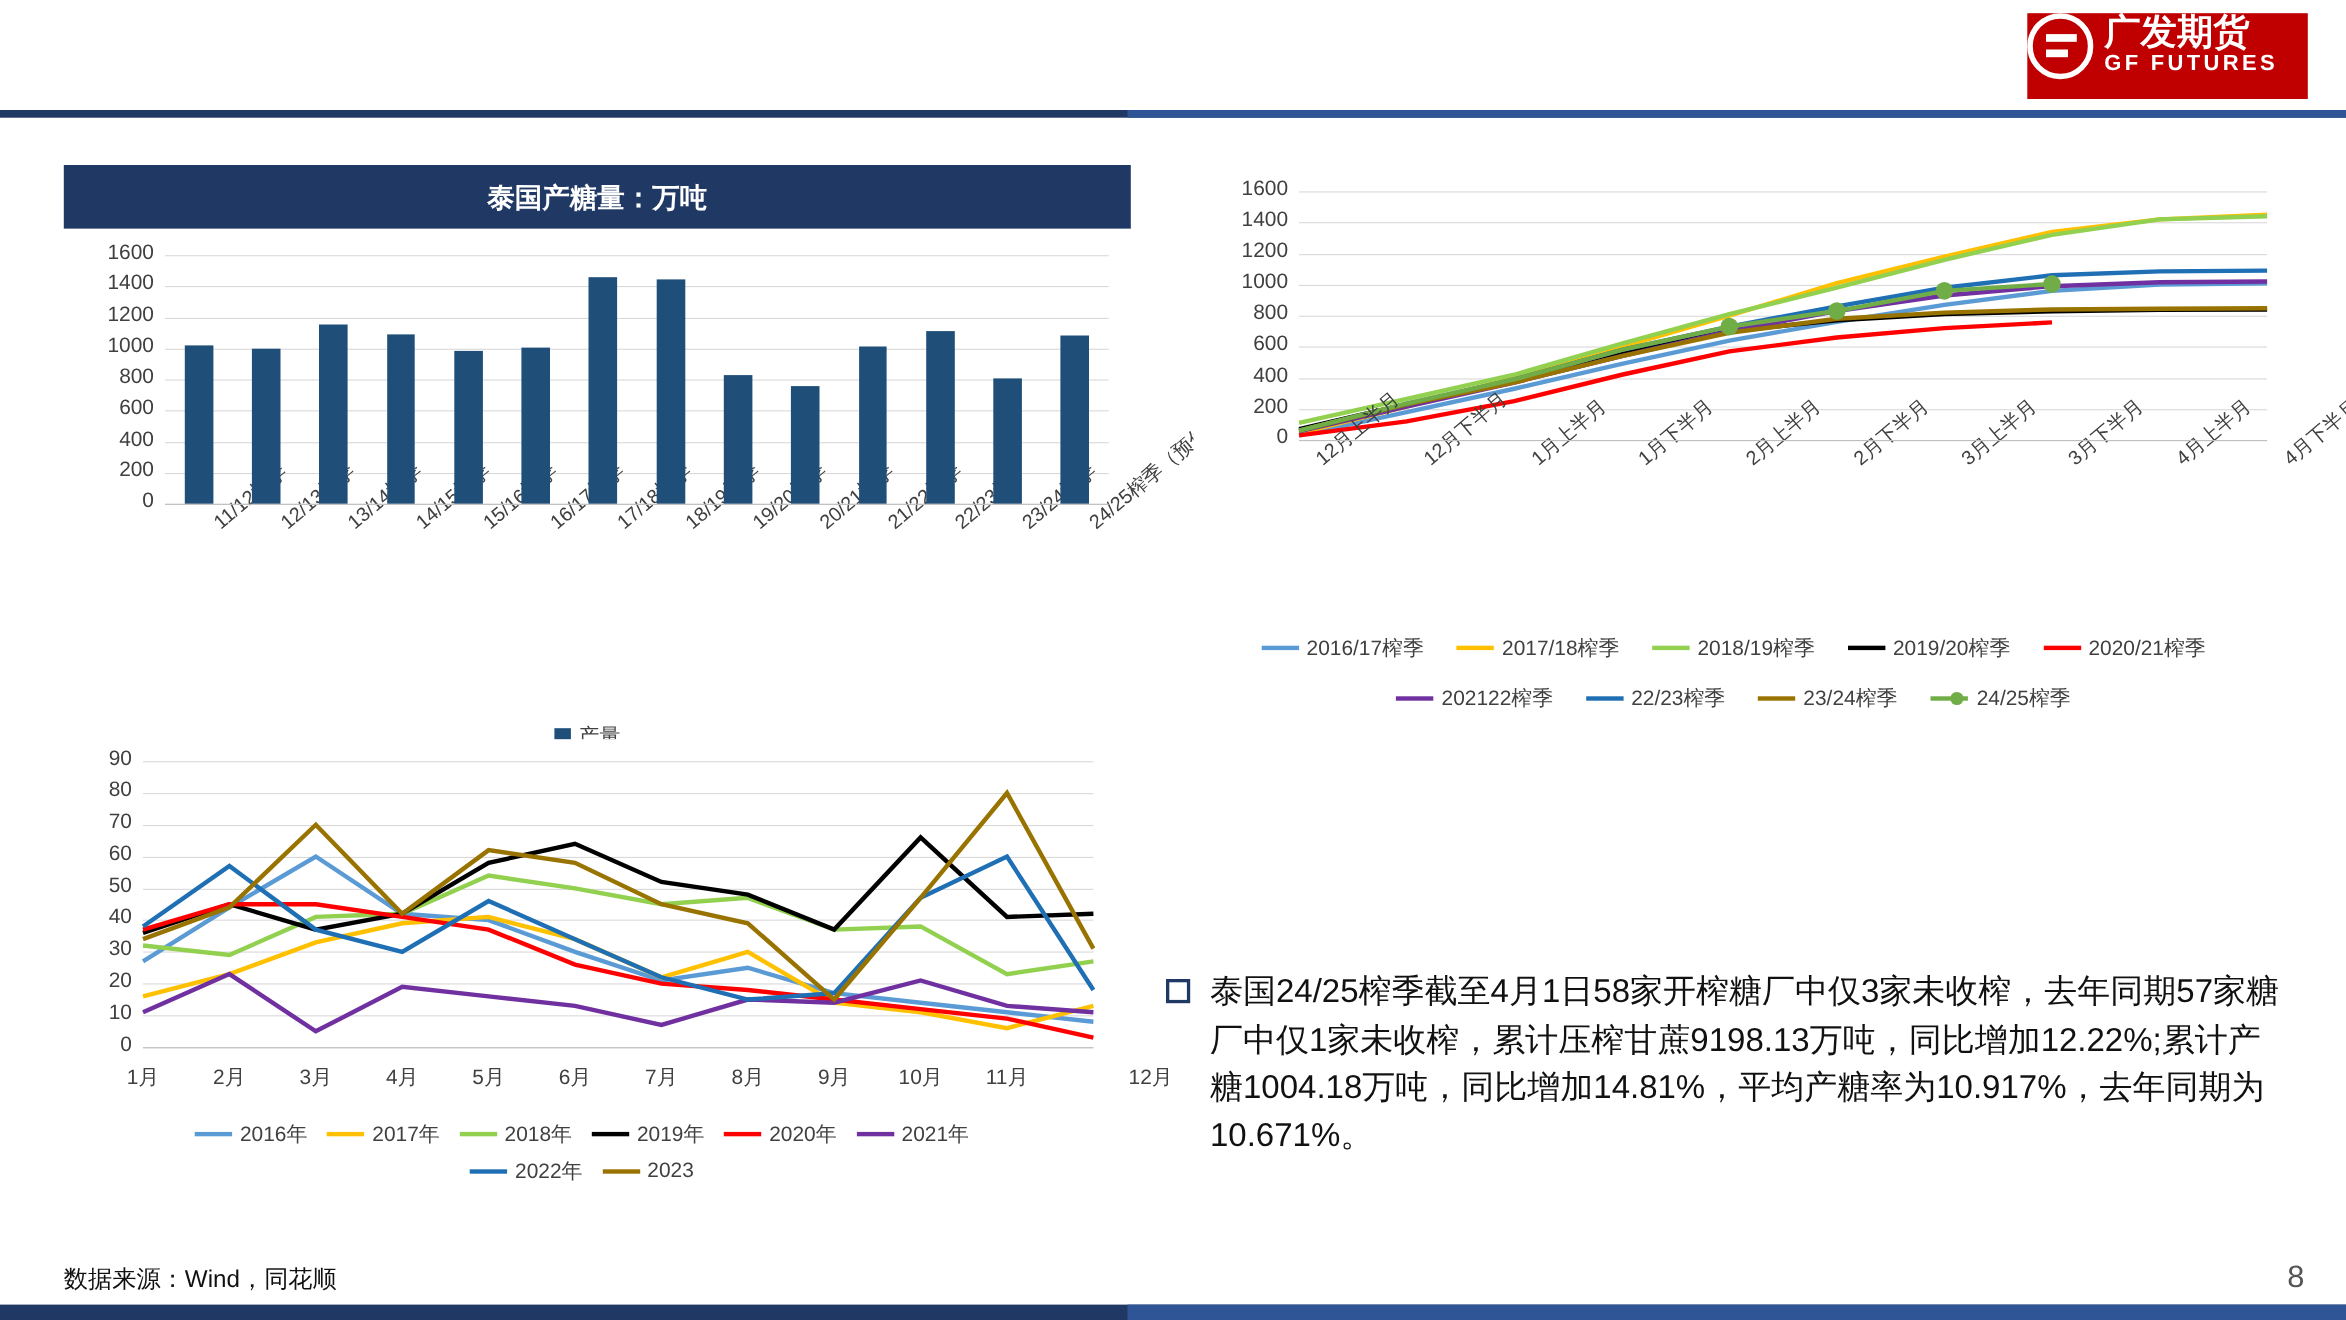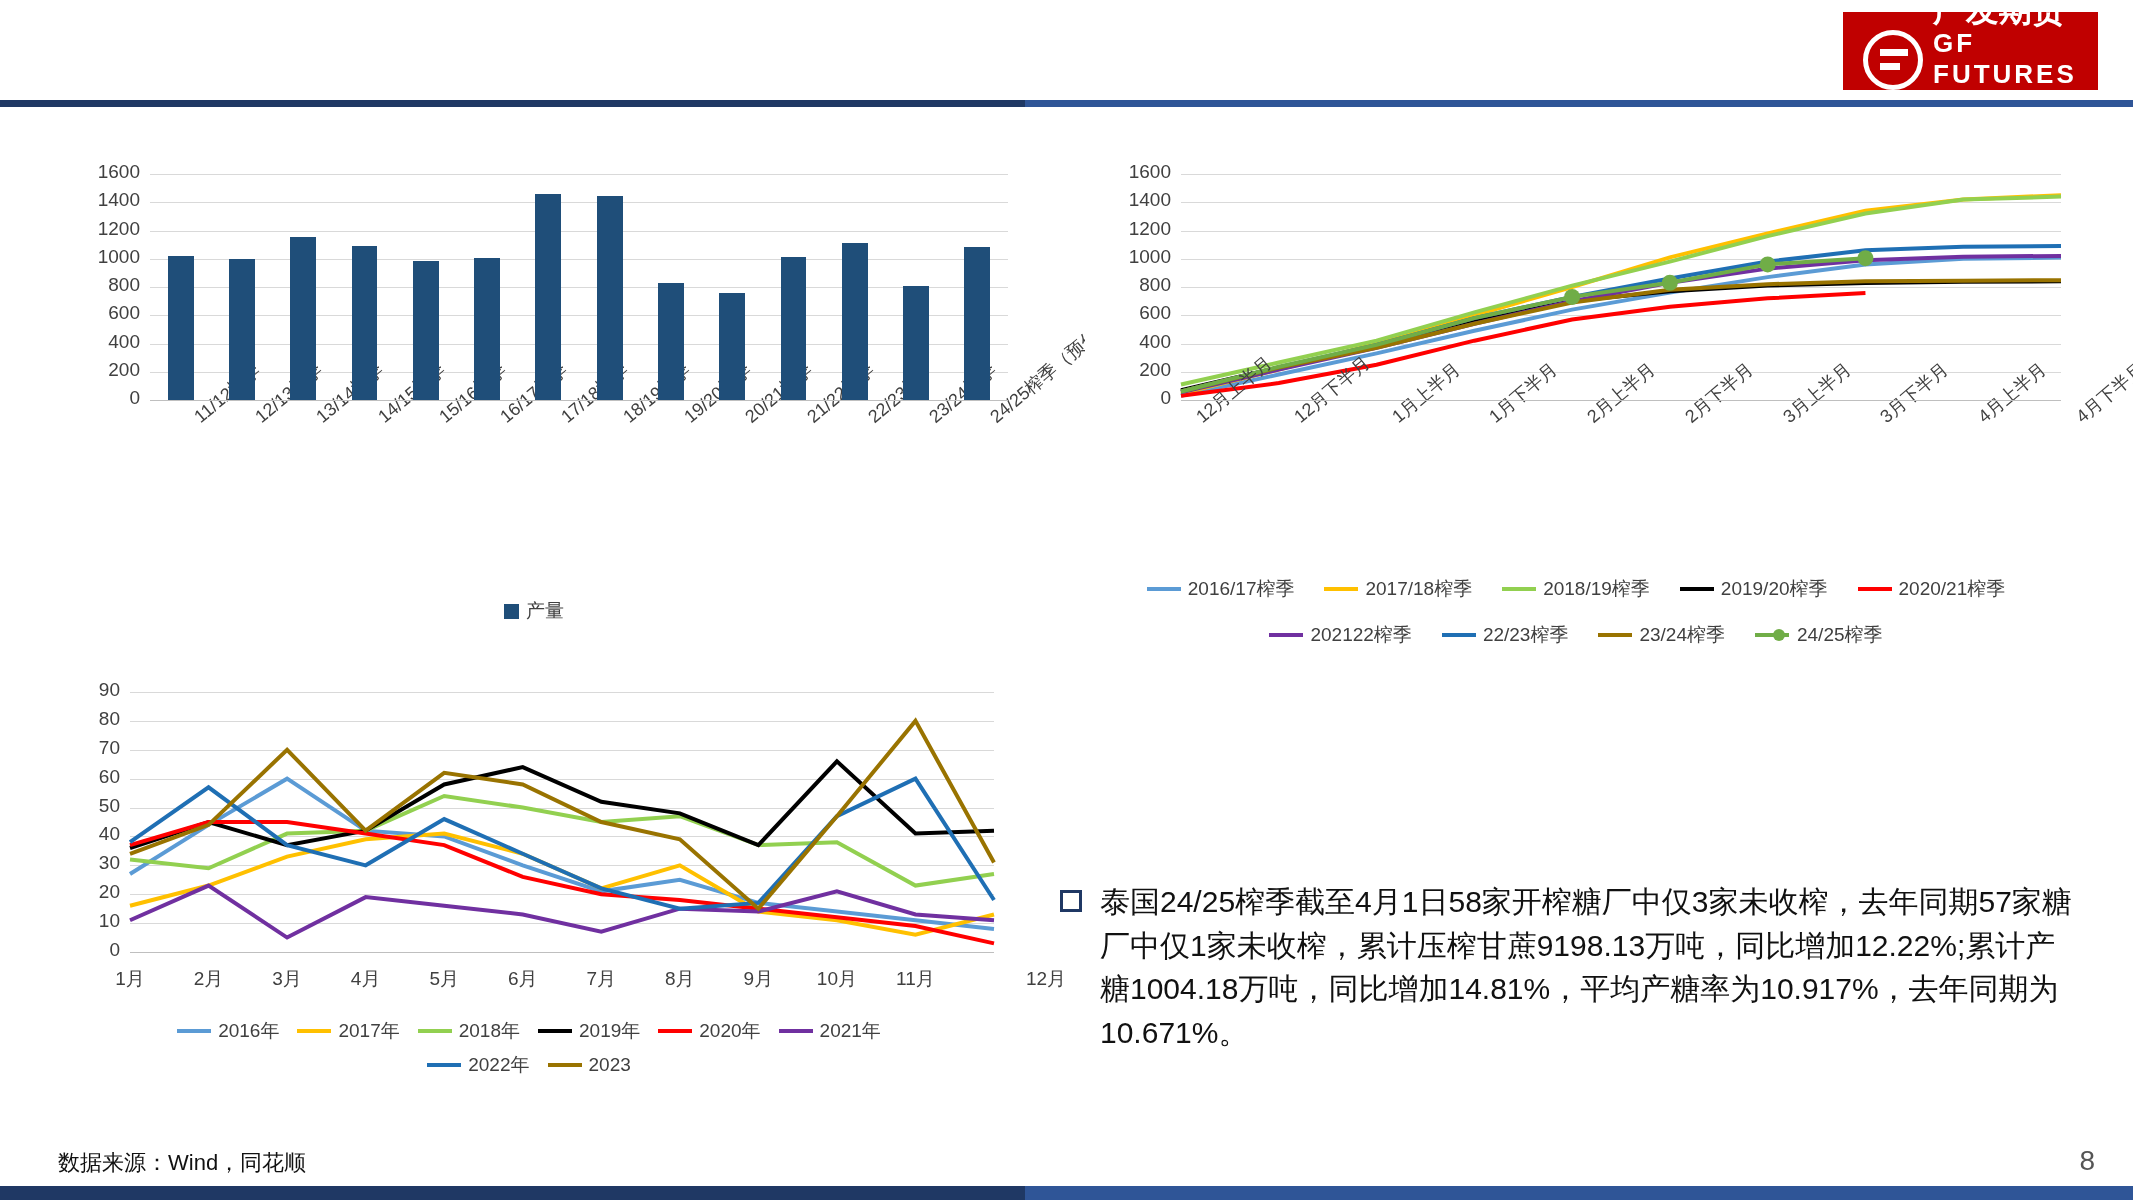--- a/index.html
+++ b/index.html
@@ -25,38 +25,38 @@
     position:absolute; left:0; top:100px; width:2133px; height:7px;
     background:#1f3864;
   }
   .header-rule-right {
     position:absolute; left:1025px; top:100px; width:1108px; height:7px;
     background:#2f5597;
   }
   .logo {
     position:absolute; left:1843px; top:12px; width:255px; height:78px;
     background:#c00000;
-    display:flex; align-items:flex-end; padding-left:20px;
+    display:flex; align-items:flex-start; padding-left:0;
   }
   .logo-mark {
     width:60px; height:60px; border-radius:50%;
     border:5px solid #ffffff; position:relative;
     flex:0 0 auto;
   }
   .logo-mark:after {
     content:""; position:absolute; left:12px; top:14px;
     width:28px; height:7px; background:#ffffff;
   }
   .logo-mark:before {
     content:""; position:absolute; left:12px; top:28px;
     width:20px; height:7px; background:#ffffff;
   }
   .logo-text { margin-left:10px; color:#ffffff; }
   .logo-text .cn { font-size:33px; font-weight:bold; line-height:1.05; }
-  .logo-text .en { font-size:26px; font-weight:bold; letter-spacing:3px; }
+  .logo-text .en { font-size:20px; font-weight:bold; letter-spacing:3px; }
 
   
   .panel { position:absolute; }
   .panel-title {
     background:#1f3864; color:#ffffff;
     font-size:25px; font-weight:bold;
     display:flex; align-items:center; justify-content:center;
     height:58px;
   }
   .chart-area { position:relative; background:#ffffff; }
@@ -138,20 +138,21 @@
     <div class="logo-text">
       <div class="cn">广发期货</div>
       <div class="en">GF FUTURES</div>
     </div>
   </div>
 </div>
 <div class="header-rule"></div>
 <div class="header-rule-right"></div>
 
 <div class="panel" id="panel-production">
+  <div class="panel-title">泰国产糖量：万吨</div>
   <div class="chart-area" id="area-production" style="height:440px;">
       <div class="gridline" style="top:24px; left:92px; width:858px;"></div>
       <div class="axis-label" style="left:14px; top:11px; width:68px;">1600</div>
       <div class="gridline" style="top:52.25px; left:92px; width:858px;"></div>
       <div class="axis-label" style="left:14px; top:39.25px; width:68px;">1400</div>
       <div class="gridline" style="top:80.5px; left:92px; width:858px;"></div>
       <div class="axis-label" style="left:14px; top:67.5px; width:68px;">1200</div>
       <div class="gridline" style="top:108.75px; left:92px; width:858px;"></div>
       <div class="axis-label" style="left:14px; top:95.75px; width:68px;">1000</div>
       <div class="gridline" style="top:137px; left:92px; width:858px;"></div>

